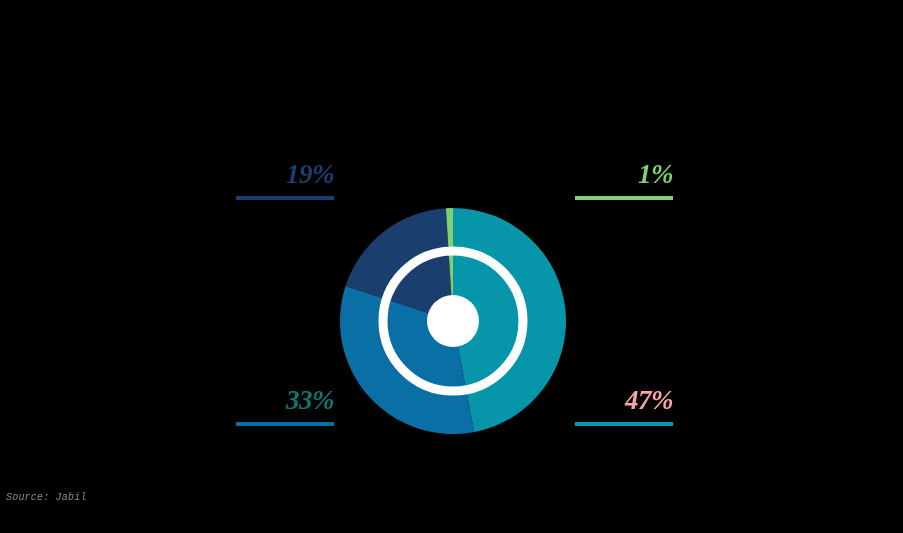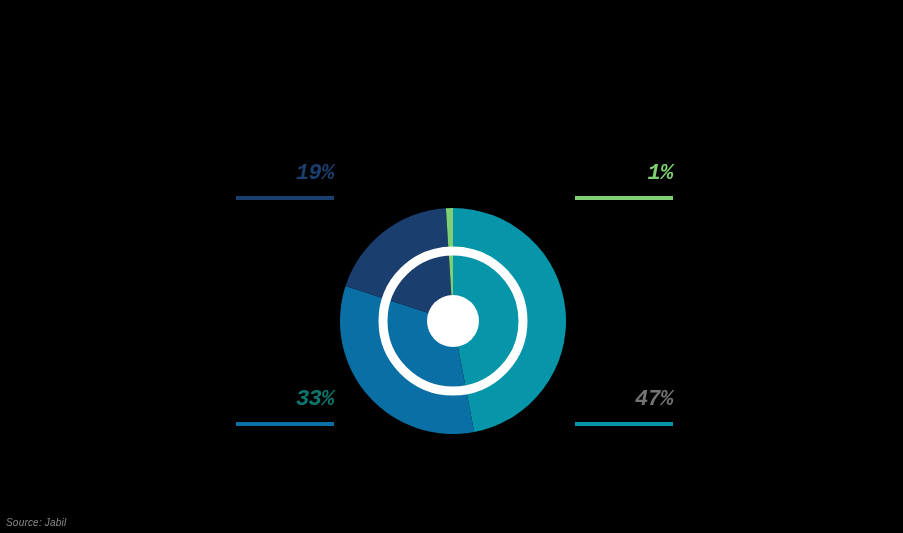--- a/index.html
+++ b/index.html
@@ -28,24 +28,24 @@
   }
   #donut-svg { display: block; width: 226px; height: 226px; }
 
   
   .callout {
     position: absolute;
     width: 98px;
   }
   .callout .value {
     display: block;
-    font-family: Liberation Mono, monospace;
+    font-family: Liberation Serif, serif;
     font-weight: bold;
     font-style: italic;
-    font-size: 22px;
+    font-size: 27px;
     line-height: 34px;
     letter-spacing: -0.5px;
     text-align: right;
     white-space: nowrap;
   }
   .callout .rule {
     display: block;
     width: 98px;
     height: 4px;
     margin-top: 5px;
@@ -53,22 +53,22 @@
 
   #callout-19  { left: 236px; top: 157px; }
   #callout-1   { left: 575px; top: 157px; }
   #callout-33  { left: 236px; top: 383px; }
   #callout-47  { left: 575px; top: 383px; }
 
   
   #source-note {
     position: absolute;
     left: 6px;
-    top: 517px;
-    font-family: Liberation Sans, sans-serif;
+    top: 492px;
+    font-family: Liberation Mono, monospace;
     font-size: 10px;
     font-style: italic;
     letter-spacing: 0.2px;
     color: #8a8a8a;
     white-space: nowrap;
     text-align: center;
   }
 </style>
 </head>
 <body style="background: rgb(0, 0, 0);">
@@ -97,19 +97,19 @@
     <span class="value" style="color: rgb(126, 208, 115);">1%</span>
     <span class="rule" style="background: rgb(126, 208, 115);"></span>
   </div>
 
   <div class="callout" id="callout-33">
     <span class="value" style="color: #0f766e;">33%</span>
     <span class="rule" style="background: rgb(10, 111, 164);"></span>
   </div>
 
   <div class="callout" id="callout-47">
-    <span class="value" style="color: #737373;">47%</span>
+    <span class="value" style="color: #fca5a5;">47%</span>
     <span class="rule" style="background: rgb(6, 149, 169);"></span>
   </div>
 
   <div id="source-note" style="color: rgb(138, 138, 138);">Source: Jabil</div>
 
 </div>
 
 </body></html>

